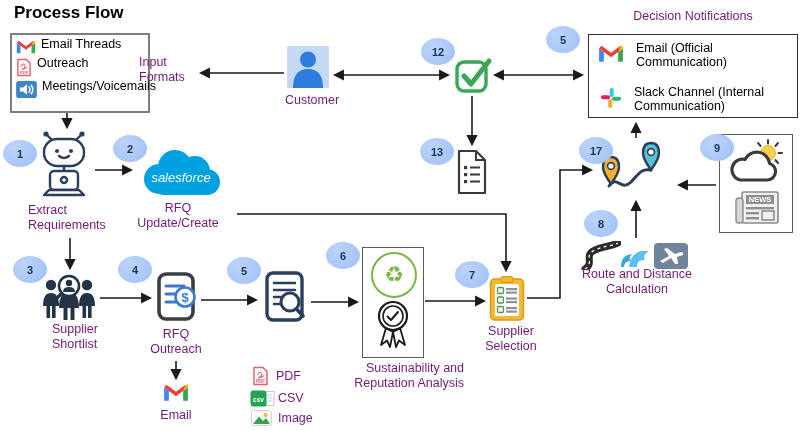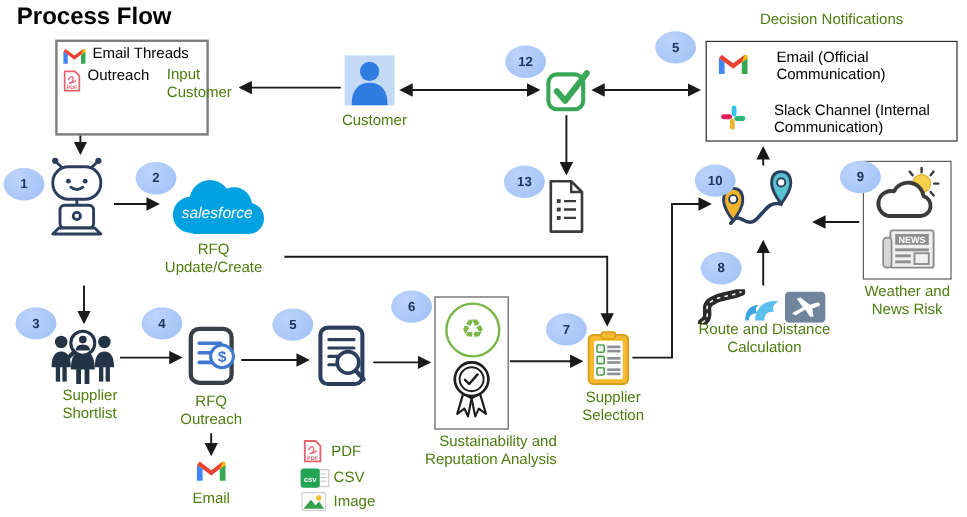--- a/index.html
+++ b/index.html
@@ -1,29 +1,29 @@
 <!DOCTYPE html>
 <html><head>
 <meta charset="utf-8">
 <style>
   html,body{margin:0;padding:0;background:#fff;font-family:"Liberation Sans",sans-serif;}
   #canvas{position:relative;width:806px;height:431px;background:#fff;overflow:hidden;}
-  .lbl{position:absolute;font-size:12.5px;line-height:1.18;color:#4d7c0f;white-space:pre-line;text-align:center;}
+  .lbl{position:absolute;font-size:12.5px;line-height:1.18;color:#701a75;white-space:pre-line;text-align:center;}
   .lbl.left{text-align:left;}
   .badge{position:absolute;width:34px;height:27px;border-radius:50%;
          background:radial-gradient(circle at 35% 30%,#bdd3fa,#9dc0f6);
          color:#1d3461;font-weight:bold;font-size:11px;display:flex;align-items:center;justify-content:center;z-index:5;}
   .frame{position:absolute;background:#fff;box-sizing:border-box;}
   .abs{position:absolute;}
-  #title{position:absolute;left:14px;top:3px;font-size:20px;font-weight:bold;color:#000;}
-  #input-box{left:10px;top:33px;width:128px;height:80px;border:2px solid #7d7d7d;padding:3px 4px;margin-left:36px;}
+  #title{position:absolute;left:14px;top:3px;font-size:17px;font-weight:bold;color:#000;}
+  #input-box{left:10px;top:33px;width:140px;height:80px;border:2px solid #7d7d7d;padding:3px 4px;}
   .in-row{display:flex;align-items:flex-start;gap:5px;font-size:12.5px;line-height:1.1;margin-bottom:3px;}
   .in-row svg{flex:0 0 auto;margin-top:1px;}
   #decision-box{left:588px;top:34px;width:210px;height:84px;border:1.6px solid #2e2e2e;}
-  .dn-row{position:absolute;display:flex;gap:23px;align-items:flex-start;font-size:12.5px;line-height:1.15;white-space:pre-line;}
+  .dn-row{position:absolute;display:flex;gap:12px;align-items:flex-start;font-size:12.5px;line-height:1.15;white-space:pre-line;}
   #sus-box{left:362px;top:247px;width:62px;height:111px;border:1.6px solid #5a5a5a;}
   #weather-box{left:719px;top:134px;width:74px;height:99px;border:1.6px solid #5a5a5a;}
   .recycle{position:absolute;left:371px;top:252px;width:42px;height:42px;border:2px solid #7ab648;border-radius:50%;
            color:#7ab648;font-size:22px;display:flex;align-items:center;justify-content:center;}
   #arrows{position:absolute;left:0;top:0;pointer-events:none;z-index:4;}
 </style>
 </head>
 <body>
 
 <div id="canvas">
@@ -68,23 +68,31 @@
       <span>Email Threads</span>
     </div>
     <div class="in-row">
       <svg width="16" height="19" viewBox="0 0 17 20">
         <path d="M2 1.5 h9 l4 4 V18.5 h-13 z" fill="#fff" stroke="#e4606d" stroke-width="1.5" stroke-linejoin="round"></path>
         <path d="M5 9 Q8.5 4 9.5 8 Q10 11 6 12 Q10.5 11.5 12 9.5" stroke="#e4606d" stroke-width="1.1" fill="none"></path>
         <text x="8.5" y="17.2" font-size="4.6" font-weight="bold" fill="#e4606d" text-anchor="middle">PDF</text>
       </svg>
       <span>Outreach</span>
     </div>
+    <div class="in-row">
+      <svg width="21" height="17" viewBox="0 0 22 18">
+        <rect width="22" height="18" rx="3" fill="#3d85c8"></rect>
+        <path d="M4 7h3.5L11.5 3.5v11L7.5 11H4z" fill="#fff"></path>
+        <path d="M13.5 6 Q16 9 13.5 12 M16 4.5 Q19.5 9 16 13.5" stroke="#fff" stroke-width="1.5" fill="none" stroke-linecap="round"></path>
+      </svg>
+      <span>Meetings/Voicemails</span>
+    </div>
   </div>
   <div class="lbl left" style="left:139px;top:55px;">Input
-Customer</div>
+Formats</div>
 
   <svg class="abs" style="left:287px;top:46px;" width="42" height="42" viewBox="0 0 42 42">
     <rect width="42" height="42" fill="#c3d9f6"></rect>
     <circle cx="21" cy="13.5" r="8" fill="#2e7ce0"></circle>
     <path d="M6 42 Q6 23 21 23 Q36 23 36 42 Z" fill="#2e7ce0"></path>
   </svg>
   <div class="lbl" style="left:272px;top:93px;width:80px;">Customer</div>
 
   <div class="badge" style="left:3px;top:140px;">1</div>
   <svg class="abs" style="left:36px;top:129px;" width="56" height="72" viewBox="0 0 56 72">
@@ -95,20 +103,22 @@
       <rect x="8" y="10" width="40" height="27" rx="13" fill="#fff"></rect>
       <circle cx="21" cy="22" r="2" fill="#2c3e5d" stroke="none"></circle>
         <circle cx="35" cy="22" r="2" fill="#2c3e5d" stroke="none"></circle>
       <path d="M23 27 Q28 31 33 27"></path>
       <path d="M28 37 V42"></path>
       <rect x="14" y="42" width="28" height="19" rx="4" fill="#fff"></rect>
       <circle cx="28" cy="51" r="3"></circle>
       <path d="M8 66 L13 61 H43 L48 66 Z" fill="#fff"></path>
     </g>
   </svg>
+  <div class="lbl left" style="left:28px;top:203px;">Extract
+Requirements</div>
 
   <div class="badge" style="left:113px;top:135px;">2</div>
   <svg class="abs" style="left:135px;top:146px;" width="90" height="56" viewBox="0 0 90 56">
     <g fill="#00a1e0">
       <circle cx="24" cy="33" r="15"></circle>
         <circle cx="40" cy="21" r="17"></circle>
       <circle cx="60" cy="25" r="15"></circle>
         <circle cx="72" cy="36" r="13"></circle>
       <rect x="18" y="26" width="62" height="23" rx="11"></rect>
     </g>
@@ -255,24 +265,22 @@
   <svg class="abs" style="left:734px;top:189px;" width="46" height="38" viewBox="0 0 46 38">
     <rect x="8" y="3" width="36" height="31" rx="2" fill="#f0f0f0" stroke="#8a8a8a" stroke-width="1.6"></rect>
     <rect x="2" y="9" width="7" height="25" rx="3" fill="#d6d6d6" stroke="#8a8a8a" stroke-width="1.4"></rect>
     <rect x="12" y="6" width="28" height="9" fill="#8f8f8f"></rect>
     <text x="26" y="13.2" font-size="7.5" font-weight="bold" fill="#fff" text-anchor="middle">NEWS</text>
     <rect x="12" y="18" width="28" height="2.4" fill="#8f8f8f"></rect>
     <rect x="12" y="23" width="13" height="2.4" fill="#8f8f8f"></rect>
     <rect x="12" y="28" width="13" height="2.4" fill="#8f8f8f"></rect>
     <rect x="28" y="22" width="12" height="9" fill="none" stroke="#8f8f8f" stroke-width="1.6"></rect>
   </svg>
-  <div class="lbl" style="left:706px;top:236px;width:100px;">Weather and
-News Risk</div>
-
-  <div class="badge" style="left:579px;top:137px;">10</div>
+
+  <div class="badge" style="left:579px;top:137px;">17</div>
   <svg class="abs" style="left:597px;top:140px;" width="74" height="58" viewBox="0 0 74 58">
     <path d="M12 46 C20 34 24 52 34 42 C42 34 44 28 54 30" stroke="#2c3e5d" stroke-width="3" fill="none" stroke-linecap="round"></path>
     <path d="M6 27 Q6 17 14 17 Q22 17 22 27 Q22 33 14 44 Q6 33 6 27 Z" fill="#f0b42c" stroke="#2c3e5d" stroke-width="2.4"></path>
     <circle cx="14" cy="26" r="3.4" fill="#fff" stroke="#2c3e5d" stroke-width="1.6"></circle>
     <path d="M46 13 Q46 3 54 3 Q62 3 62 13 Q62 19 54 30 Q46 19 46 13 Z" fill="#59c2cf" stroke="#2c3e5d" stroke-width="2.4"></path>
     <circle cx="54" cy="12" r="3.4" fill="#fff" stroke="#2c3e5d" stroke-width="1.6"></circle>
   </svg>
 
   <div class="badge" style="left:546px;top:26px;">5</div>
   <div class="lbl" style="left:593px;top:9px;width:200px;">Decision Notifications</div>

